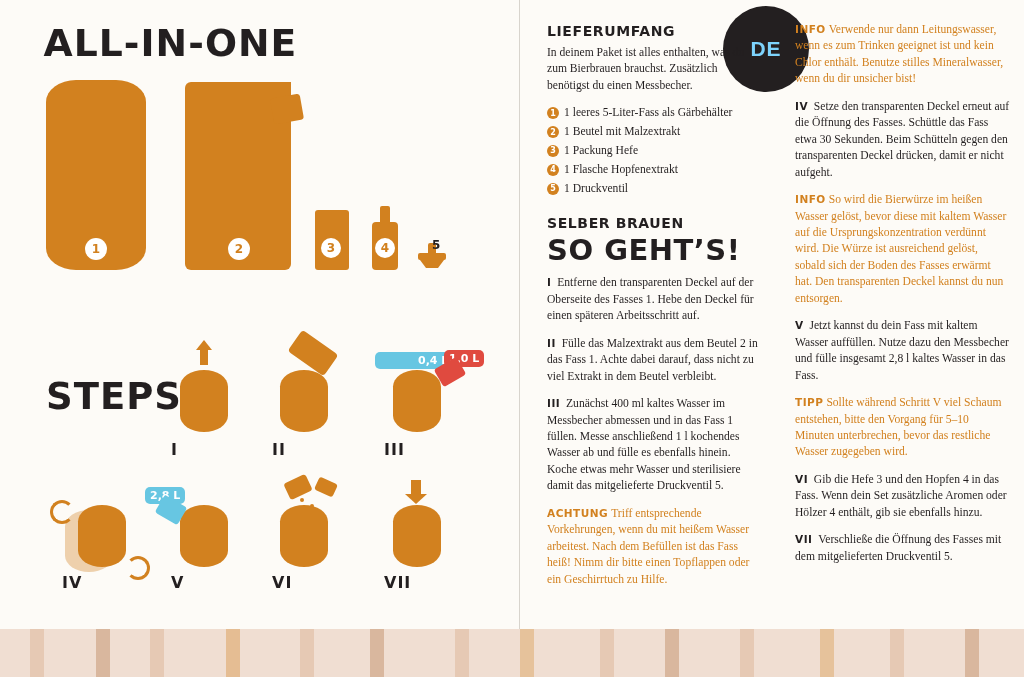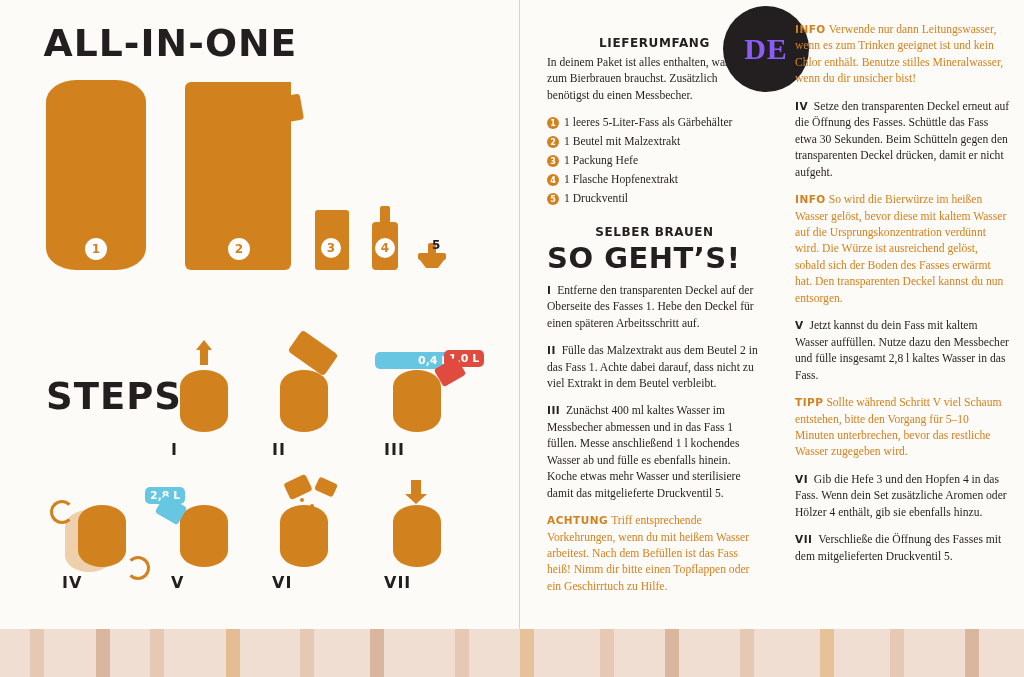--- a/index.html
+++ b/index.html
@@ -72,23 +72,22 @@
     background:#d8d4cd;
   }
 
   
   .col{position:absolute;top:22px;width:215px;font-size:11.6px;line-height:1.42;}
   .col.mid{left:547px;}
   .col.right{left:795px;width:215px;top:96px;}
 
   .kicker{
     font-family:"DejaVu Sans", sans-serif;
-    font-weight:bold;font-size:12px;letter-spacing:.6px;
-    margin:13px 0 3px 0;
-    text-align:center;
+    font-weight:bold;font-size:14px;letter-spacing:.6px;
+    margin:0 0 3px 0;
   }
   .big-head{
     font-family:"DejaVu Sans", sans-serif;
     font-weight:bold;font-size:29px;letter-spacing:.5px;
     margin:0 0 10px 0;line-height:1;
   }
   p{margin:0 0 11px 0;}
   .roman{font-family:"DejaVu Sans", sans-serif;font-weight:bold;font-size:10.5px;letter-spacing:.5px;}
   .tagword{font-family:"DejaVu Sans", sans-serif;font-weight:bold;font-size:10.5px;letter-spacing:.5px;color:#d2811f;}
   .orange-text{color:#d2811f;}
@@ -101,23 +100,23 @@
   }
   ul.parts{list-style:none;margin:0 0 12px 0;padding:0;}
   ul.parts li{margin:0 0 2.5px 0;padding-left:17px;position:relative;}
   ul.parts li .inline-num{position:absolute;left:0;top:2px;}
   ul.parts li.sub{padding-left:17px;}
 
   
   .de-badge{
     position:absolute;left:723px;top:6px;
     width:86px;height:86px;border-radius:50%;
-    background:#231f20;color:#8b5cf6;
-    font-family:Liberation Serif, serif;
-    font-weight:bold;font-size:30px;letter-spacing:1px;
+    background:#231f20;color:#7dd3fc;
+    font-family:Liberation Sans, sans-serif;
+    font-weight:bold;font-size:21px;letter-spacing:1px;
     display:flex;align-items:center;justify-content:center;
   }
 
   
   .bottom{position:absolute;left:0;bottom:0;width:1024px;height:48px;background:#f0ded2;overflow:hidden;}
   .stripe{position:absolute;top:0;width:14px;height:48px;}
 </style>
 </head>
 <body>
 

